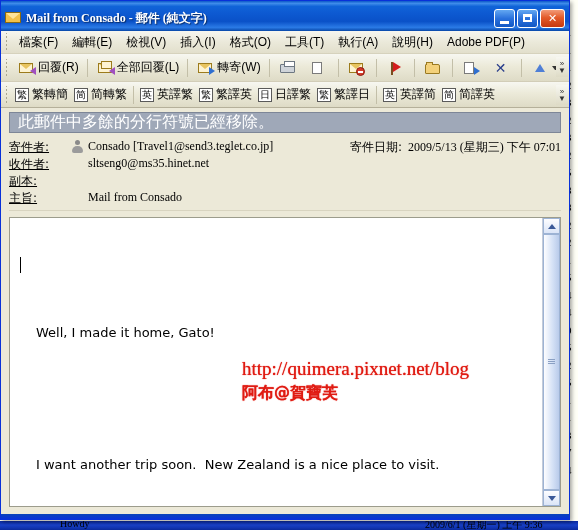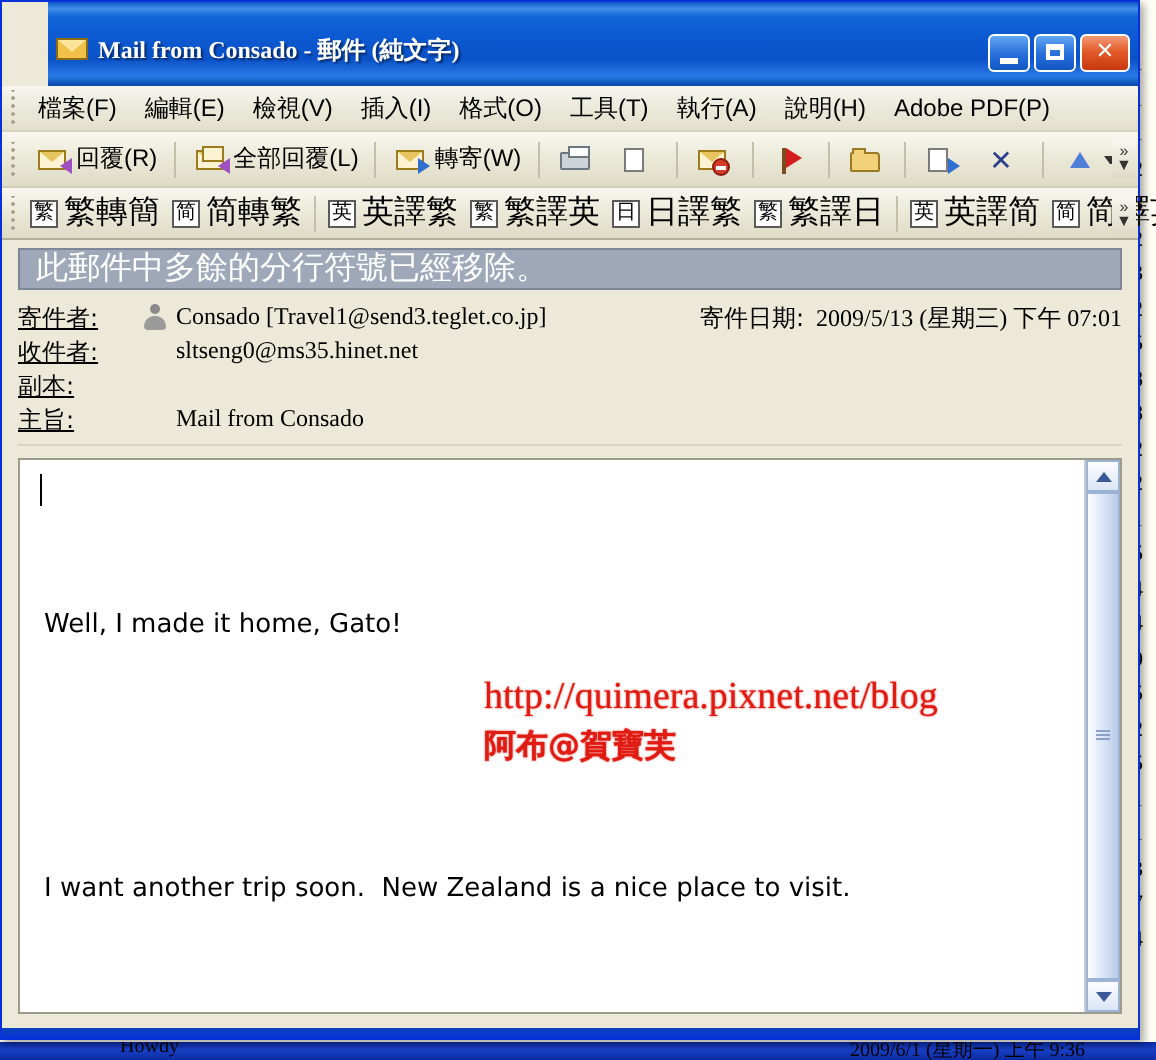--- a/index.html
+++ b/index.html
@@ -46,23 +46,22 @@
     display:flex;flex-direction:column;
     box-shadow:2px 2px 4px rgba(0,0,0,.35);
   }
 
   
   .titlebar{
     height:26px;flex:0 0 26px;
     background:linear-gradient(to bottom,
       #0c58c8 0%, #3f8cea 8%, #1064d8 18%, #0d5ad2 40%,
       #0a51c8 68%, #2a7ae6 88%, #0747a8 100%);
-    display:flex;align-items:flex-start;padding:16px 2px 0 4px;
+    display:flex;align-items:center;padding:4px 2px 0 4px;
     position:relative;
-    margin-left:23px;
   }
   .titlebar .ticon{
     width:16px;height:16px;margin-right:5px;flex:0 0 16px;position:relative;
   }
   .env-shape{
     position:absolute;left:0;top:2px;width:16px;height:11px;
     background:#f2c14a;border:1px solid #8a6a12;box-sizing:border-box;
   }
   .env-shape:before{
     content:"";position:absolute;left:0;top:0;width:0;height:0;
@@ -160,21 +159,21 @@
 
   
   .cbtn{display:flex;align-items:center;height:20px;padding:0 2px 0 2px;cursor:default;
     border:1px solid transparent;border-radius:2px;white-space:nowrap;}
   .cbox{
     width:14px;height:14px;flex:0 0 14px;margin-right:3px;
     border:1px solid #5a5a5a;background:#fff;box-sizing:border-box;
     font-size:10px;line-height:12px;text-align:center;color:#000;
     font-family:"DejaVu Sans","Liberation Sans",sans-serif;
   }
-  .clab{font-size:16px;color:#000;font-family:Liberation Serif, serif;}
+  .clab{font-size:12px;color:#000;font-family:Liberation Serif, serif;}
 
   
   .tbover{
     position:absolute;right:1px;top:3px;width:12px;height:20px;
     display:flex;flex-direction:column;align-items:center;justify-content:center;
     font-size:8px;color:#333;line-height:7px;cursor:pointer;
     background:linear-gradient(to bottom,#f7f7f1,#dedbc6);
   }
 
   
@@ -202,23 +201,23 @@
   .datecell{position:absolute;right:8px;top:6px;display:flex;}
   .datelab{font-size:12px;font-family:"DejaVu Sans","Liberation Sans",sans-serif;margin-right:6px;text-align:center;}
   .hsep{height:1px;background:#d8d4c0;margin:3px 0 0 0;}
 
   
   .bodywrap{
     flex:1 1 auto;margin:2px 8px 7px 8px;border:1px solid #9c9c8c;
     background:#fff;display:flex;position:relative;overflow:hidden;
   }
   .bodytext{
-    flex:1 1 auto;padding:6px 6px 6px 12px;overflow:hidden;position:relative;
+    flex:1 1 auto;padding:6px 6px 6px 26px;overflow:hidden;position:relative;
     font-family:"DejaVu Sans","Liberation Sans",sans-serif;
-    font-size:13px;line-height:22px;color:#000;white-space:pre-wrap;
+    font-size:13px;line-height:22px;color:#000;white-space:pre-wrap;margin-top:32px;
   }
   .caret-line{
     position:absolute;left:10px;top:7px;width:1px;height:16px;background:#000;
   }
   .watermark{
     position:absolute;left:232px;top:107px;color:#e01b12;
     font-family:"Liberation Serif","DejaVu Serif",serif;
     font-size:19px;line-height:24px;white-space:nowrap;text-shadow:0 0 1px #e01b12;
   }
   .watermark .l2{font-size:16px;font-weight:bold;

